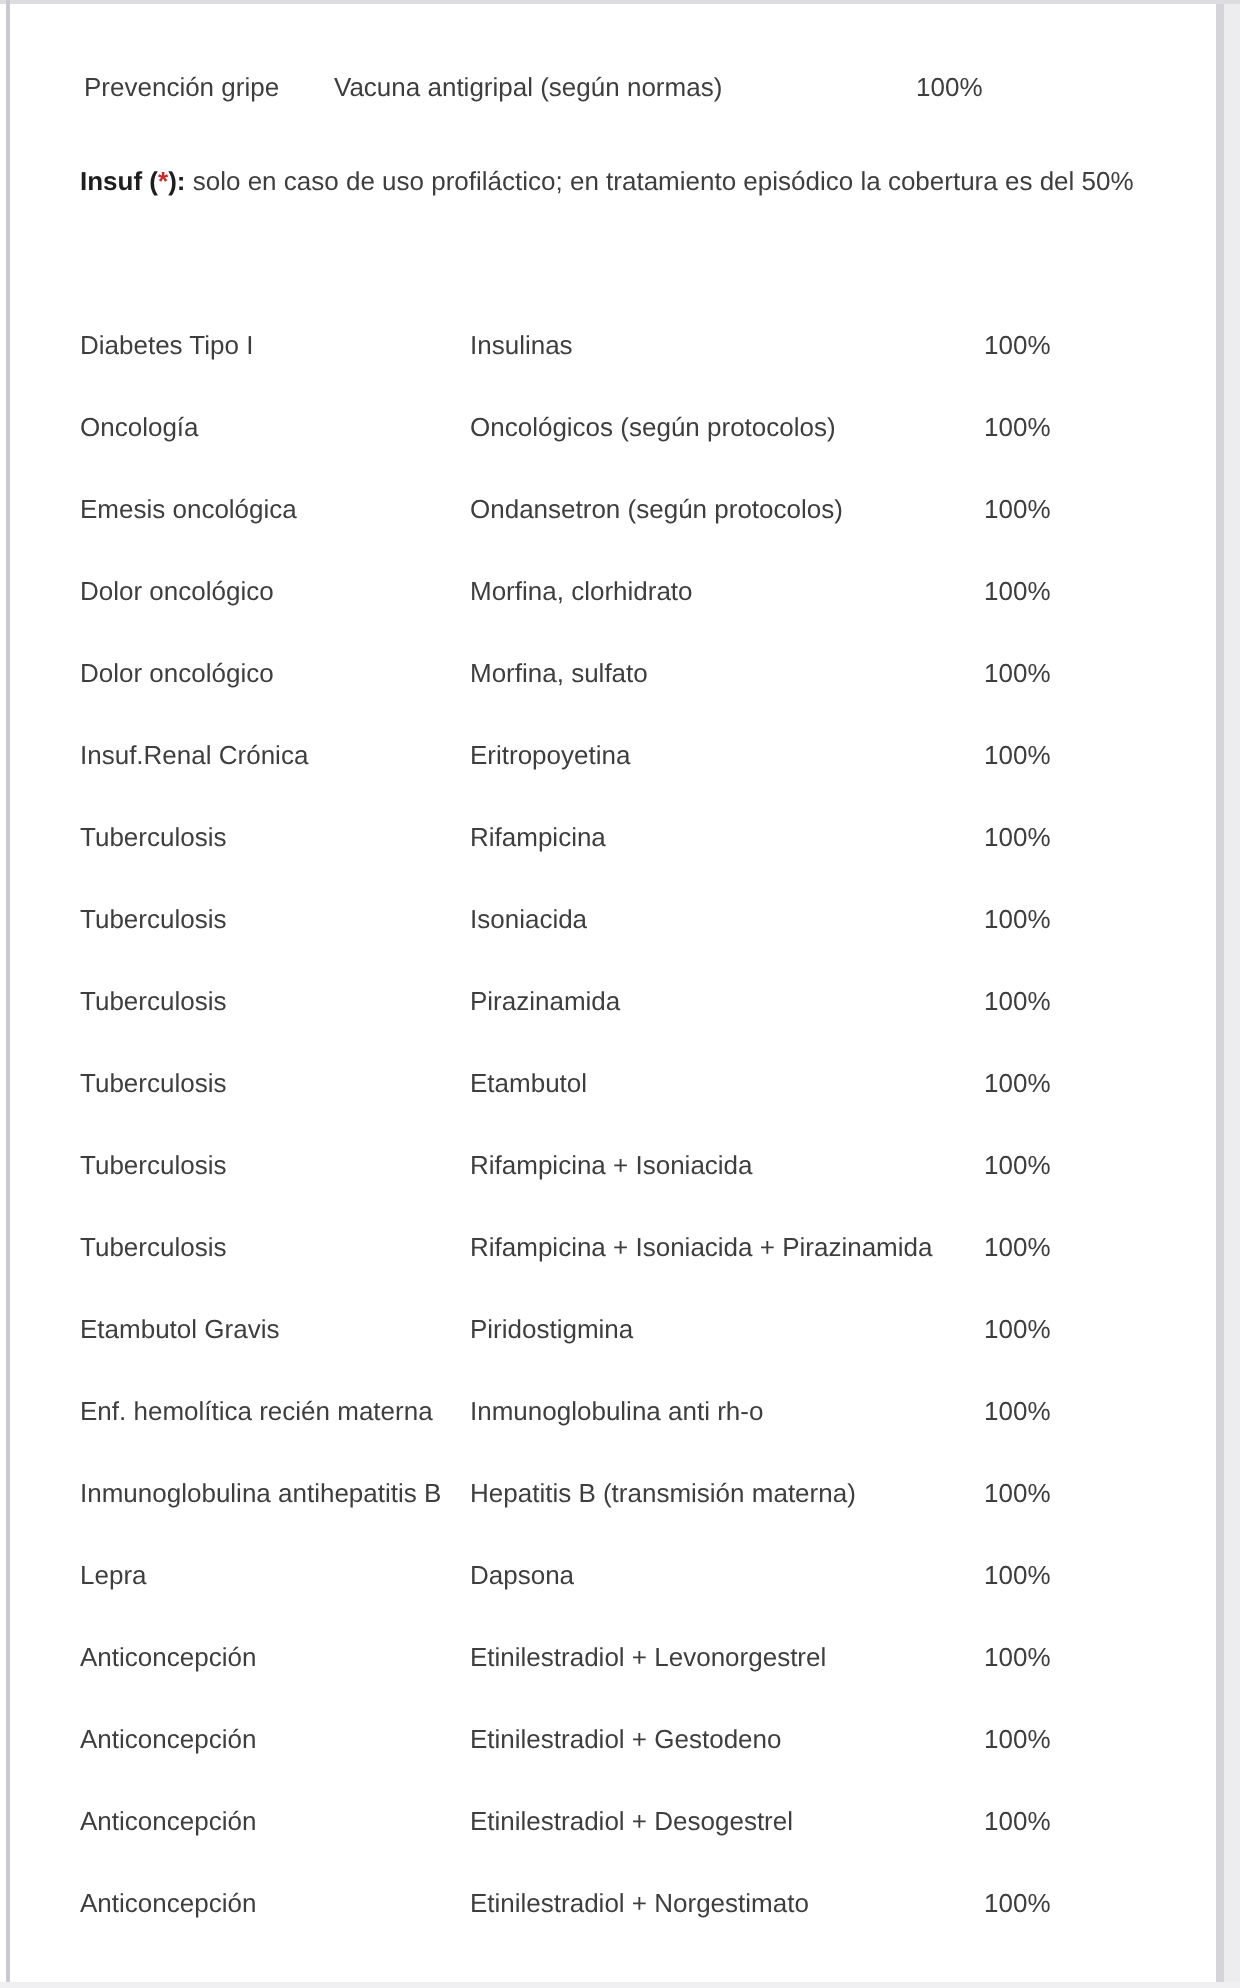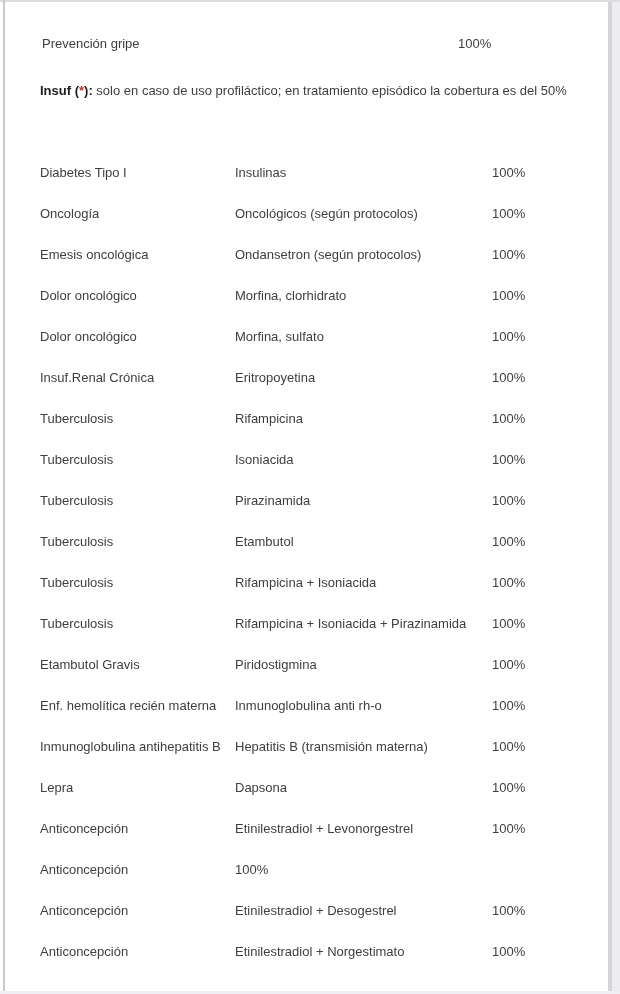--- a/index.html
+++ b/index.html
@@ -72,20 +72,21 @@
 <body>
 
 <div class="edge-right-line"></div>
 <div class="edge-right-fill"></div>
 <div class="edge-top"></div>
 <div class="edge-left"></div>
 <div class="edge-bottom"></div>
 
 <div class="top-row">
   <span class="c1">Prevención gripe</span>
+  <span class="c2">Vacuna antigripal (según normas)</span>
   <span class="c3">100%</span>
 </div>
 
 <p class="note"><b><span>Insuf (</span><span class="asterisk">*</span><span>):</span></b> <span>solo en caso de uso profiláctico; en tratamiento episódico la cobertura es del 50%</span></p>
 
 <div class="coverage-table" id="coverage-table">
     <div class="trow">
     <span>Diabetes Tipo I</span>
     <span>Insulinas</span>
     <span>100%</span>
@@ -165,20 +166,21 @@
     <span>Dapsona</span>
     <span>100%</span>
   </div>
     <div class="trow">
     <span>Anticoncepción</span>
     <span>Etinilestradiol + Levonorgestrel</span>
     <span>100%</span>
   </div>
     <div class="trow">
     <span>Anticoncepción</span>
+    <span>Etinilestradiol + Gestodeno</span>
     <span>100%</span>
   </div>
     <div class="trow">
     <span>Anticoncepción</span>
     <span>Etinilestradiol + Desogestrel</span>
     <span>100%</span>
   </div>
     <div class="trow">
     <span>Anticoncepción</span>
     <span>Etinilestradiol + Norgestimato</span>

